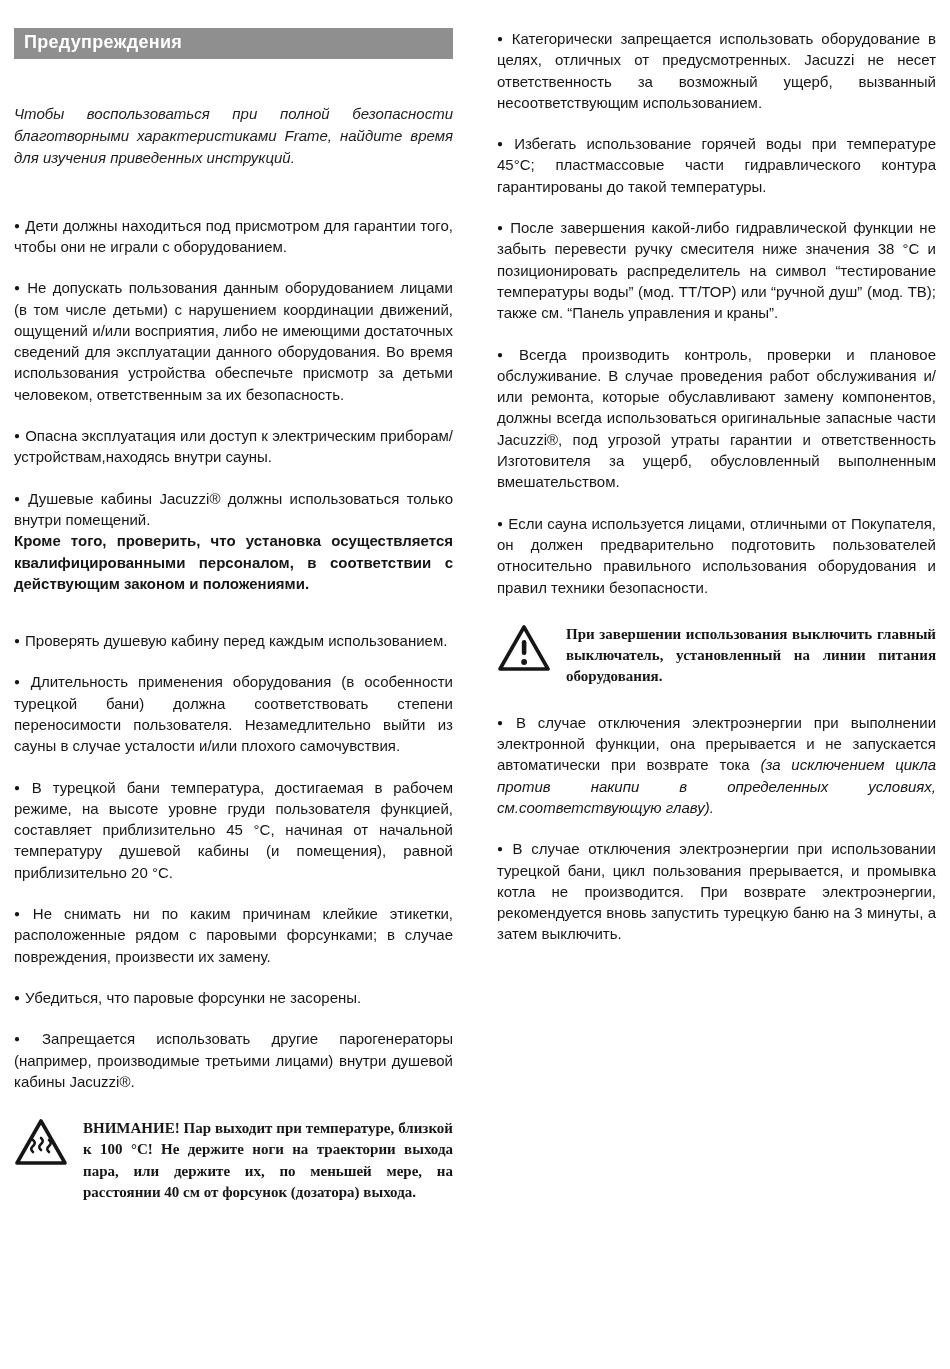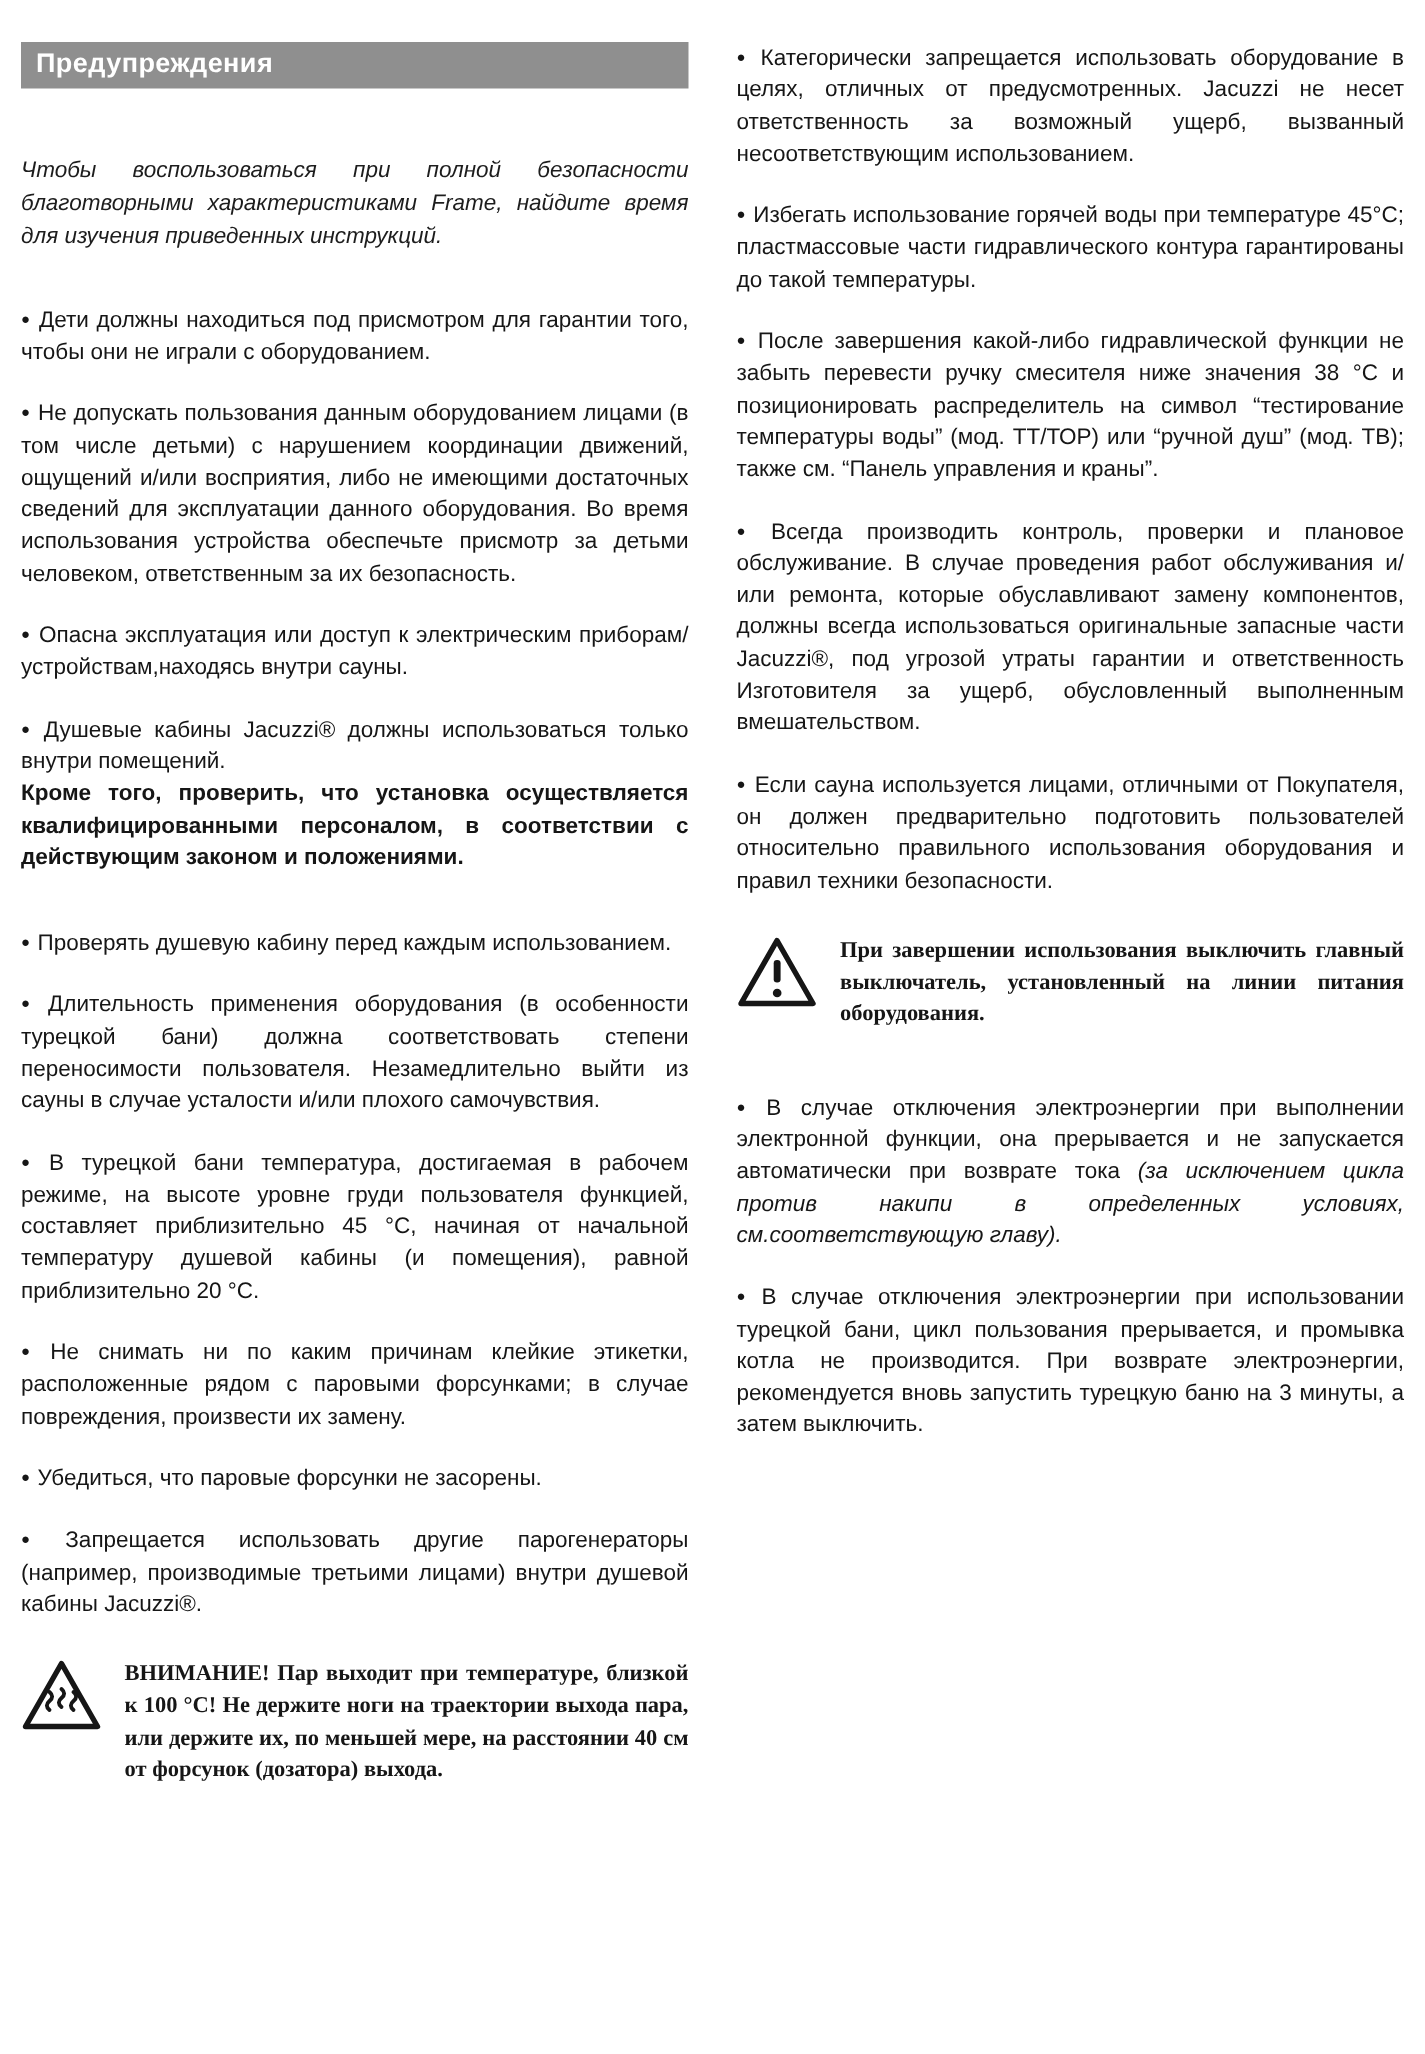--- a/index.html
+++ b/index.html
@@ -6,41 +6,41 @@
   html,body { background:#ffffff; }
   .page {
     width:950px; height:1369px;
     position:relative;
     background:#ffffff;
     font-family:"Liberation Sans", sans-serif;
     color:#161616;
     padding:28px 14px 0 14px;
     overflow:hidden;
   }
-  .columns { display:flex; gap:32px; }
+  .columns { display:flex; gap:44px; }
   .col { width:445px; }
 
   .header-bar {
     background:#8f8f8f;
     color:#ffffff;
     font-weight:bold;
     font-size:18px;
     line-height:1.3;
     padding:3px 10px 5px 10px;
     letter-spacing:0.3px;
     margin-bottom:44px;
   }
 
   .intro {
     font-style:italic;
     font-size:15px;
     line-height:1.45;
     text-align:justify;
     color:#1d1d1d;
-    margin-bottom:34px;
+    margin-bottom:46px;
   }
 
   .bullet {
     font-size:15px;
     line-height:1.42;
     text-align:justify;
     font-weight:normal;
     margin-bottom:20px;
   }
   .bullet.mb0 { margin-bottom:0; }
@@ -66,21 +66,21 @@
     margin:26px 0 20px 0;
     font-family:Liberation Serif, serif;
   }
   .warning .icon { flex:0 0 54px; display:flex; justify-content:center; }
   .warning .wtext {
     font-size:15px;
     line-height:1.42;
     font-weight:bold;
     text-align:justify;
   }
-  .mt-lg { margin-top:40px; }
+  .mt-lg { margin-top:24px; }
 
   .page-number {
     position:absolute;
     left:0; right:0; bottom:14px;
     text-align:center;
     font-weight:bold;
     font-size:17px;
     color:#595959;
   }
 </style>

